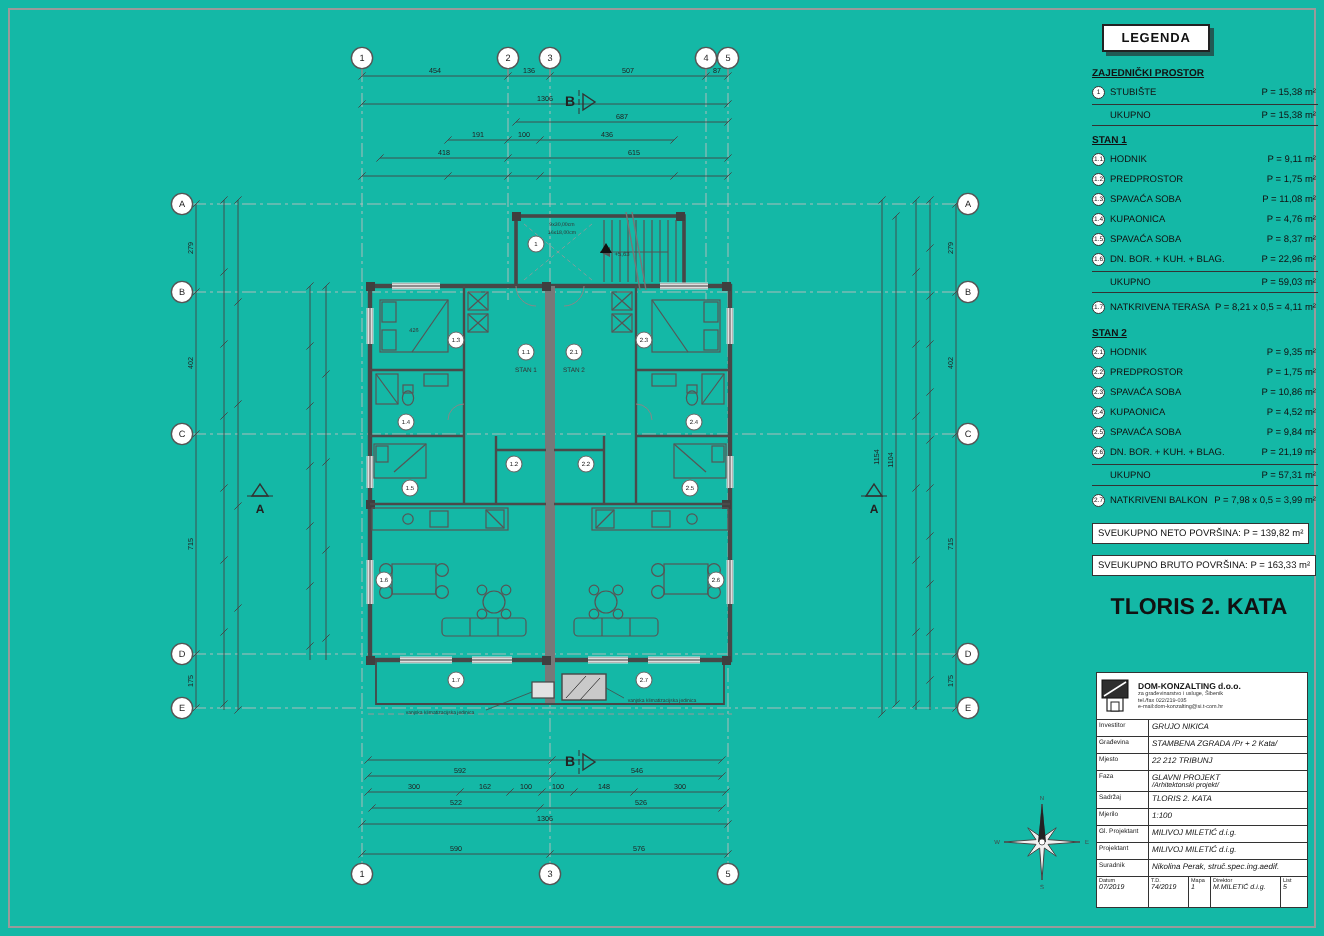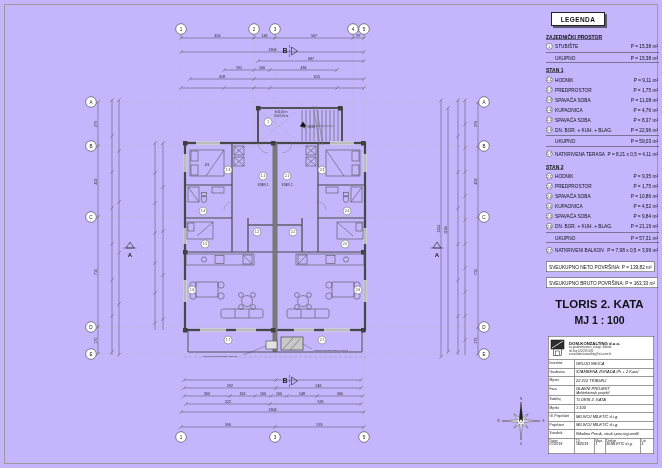--- a/index.html
+++ b/index.html
@@ -1,18 +1,18 @@
 <!DOCTYPE html>
 <html><head>
 <meta charset="utf-8">
 <style>
 *{margin:0;padding:0;box-sizing:border-box}
 html,body{width:662px;height:468px}
 body{background:#fff;font-family:"Liberation Sans",sans-serif;position:relative;overflow:hidden}
-.sheet{position:absolute;inset:0;background:#c4b5fd}
+.sheet{position:absolute;inset:0;background:#14b8a6}
 .frame{position:absolute;left:4px;top:4px;right:4px;bottom:4px;border:1px solid #9a9a9a;pointer-events:none}
 #plan-svg{position:absolute;left:0;top:0}
 svg text{font-family:"Liberation Sans",sans-serif}
 .panel{position:absolute;left:540px;top:0;width:119px;height:468px}
 .legenda-box{position:absolute;left:11px;top:12px;width:54px;height:14px;border:1px solid #222;box-shadow:2px 2px 0 rgba(40,40,40,.65);display:flex;align-items:center;justify-content:center;font-size:6.5px;font-weight:bold;letter-spacing:.4px;color:#111;background:#fff}
 .scalewrap{position:absolute;left:6px;top:34px;width:226px;transform:scale(.5);transform-origin:0 0}
 .lg-heading{font-size:10px;font-weight:bold;text-decoration:underline;color:#111;margin:9px 0 3px}
 .lg-heading:first-child{margin-top:0}
 .lg-row{display:flex;align-items:center;height:20px;color:#111}
 .lg-circ{flex:0 0 13px;height:13px;border:1px solid #333;border-radius:50%;font-size:6.5px;display:flex;align-items:center;justify-content:center;margin-right:5px;background:#fff}
@@ -604,21 +604,20 @@
         <div class="lg-row lg-extra">
           <span class="lg-circ">2.7</span>
           <span class="lg-label">NATKRIVENI BALKON</span>
           <span class="lg-val">P = 7,98 x 0,5 = 3,99 m²</span>
         </div>
         <div class="lg-summary">SVEUKUPNO NETO POVRŠINA:  P = 139,82 m²</div>
         <div class="lg-summary">SVEUKUPNO BRUTO POVRŠINA: P = 163,33 m²</div>
       </div>
 
     <div class="sheet-title">TLORIS 2. KATA</div>
-    <div class="sheet-scale">MJ 1 : 100</div>
 
     <div class="tbwrap">
       <div class="tb">
         <div class="tb-company">
           <svg class="tb-logo" width="34" height="36" viewBox="0 0 34 36">
             <rect x="2" y="2" width="26" height="18" fill="#2e2e2e" stroke="#111" stroke-width="1"></rect>
             <path d="M4,18 L26,4" stroke="#fff" stroke-width="1.5" fill="none"></path>
             <rect x="7" y="20" width="16" height="13" fill="#fff" stroke="#222" stroke-width="1.2"></rect>
             <rect x="11" y="24" width="8" height="9" fill="#fff" stroke="#222" stroke-width="1"></rect>
           </svg>

